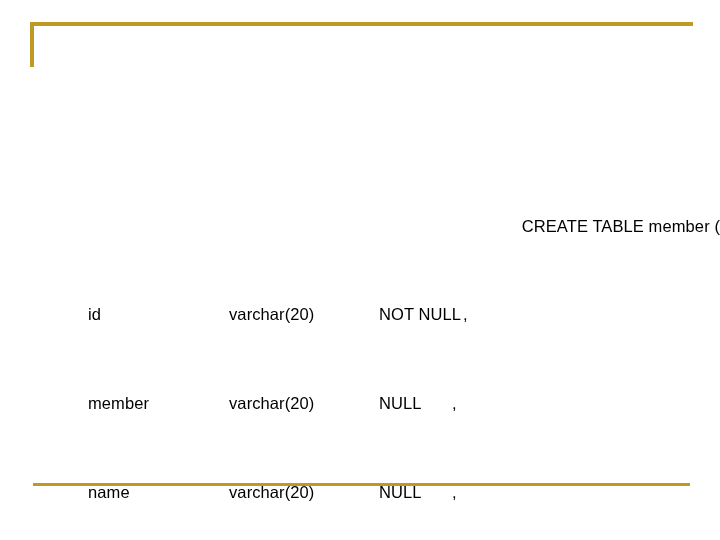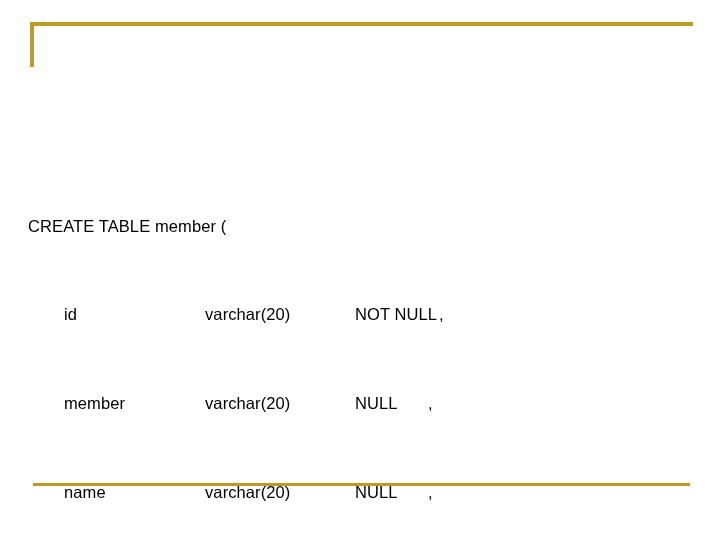--- a/index.html
+++ b/index.html
@@ -48,22 +48,22 @@
     font-size: 16.5px;
     line-height: 22.2px;
     color: #000000;
     white-space: pre;
     letter-spacing: 0.1px;
   }
   .code-line {
     height: 22.2px;
     white-space: pre;
   }
-  .ind0 { padding-left: 28px; }
-  .ind1 { padding-left: 64px; }
+  .ind0 { padding-left: 28px; text-align: right; }
+  .ind1 { padding-left: 64px; margin-left: 24px; }
 
   .col-type  { display: inline-block; }
   .col-null  { display: inline-block; }
 
   
   .footer-rule {
     position: absolute;
     left: 33px;
     top: 483px;
     width: 657px;

